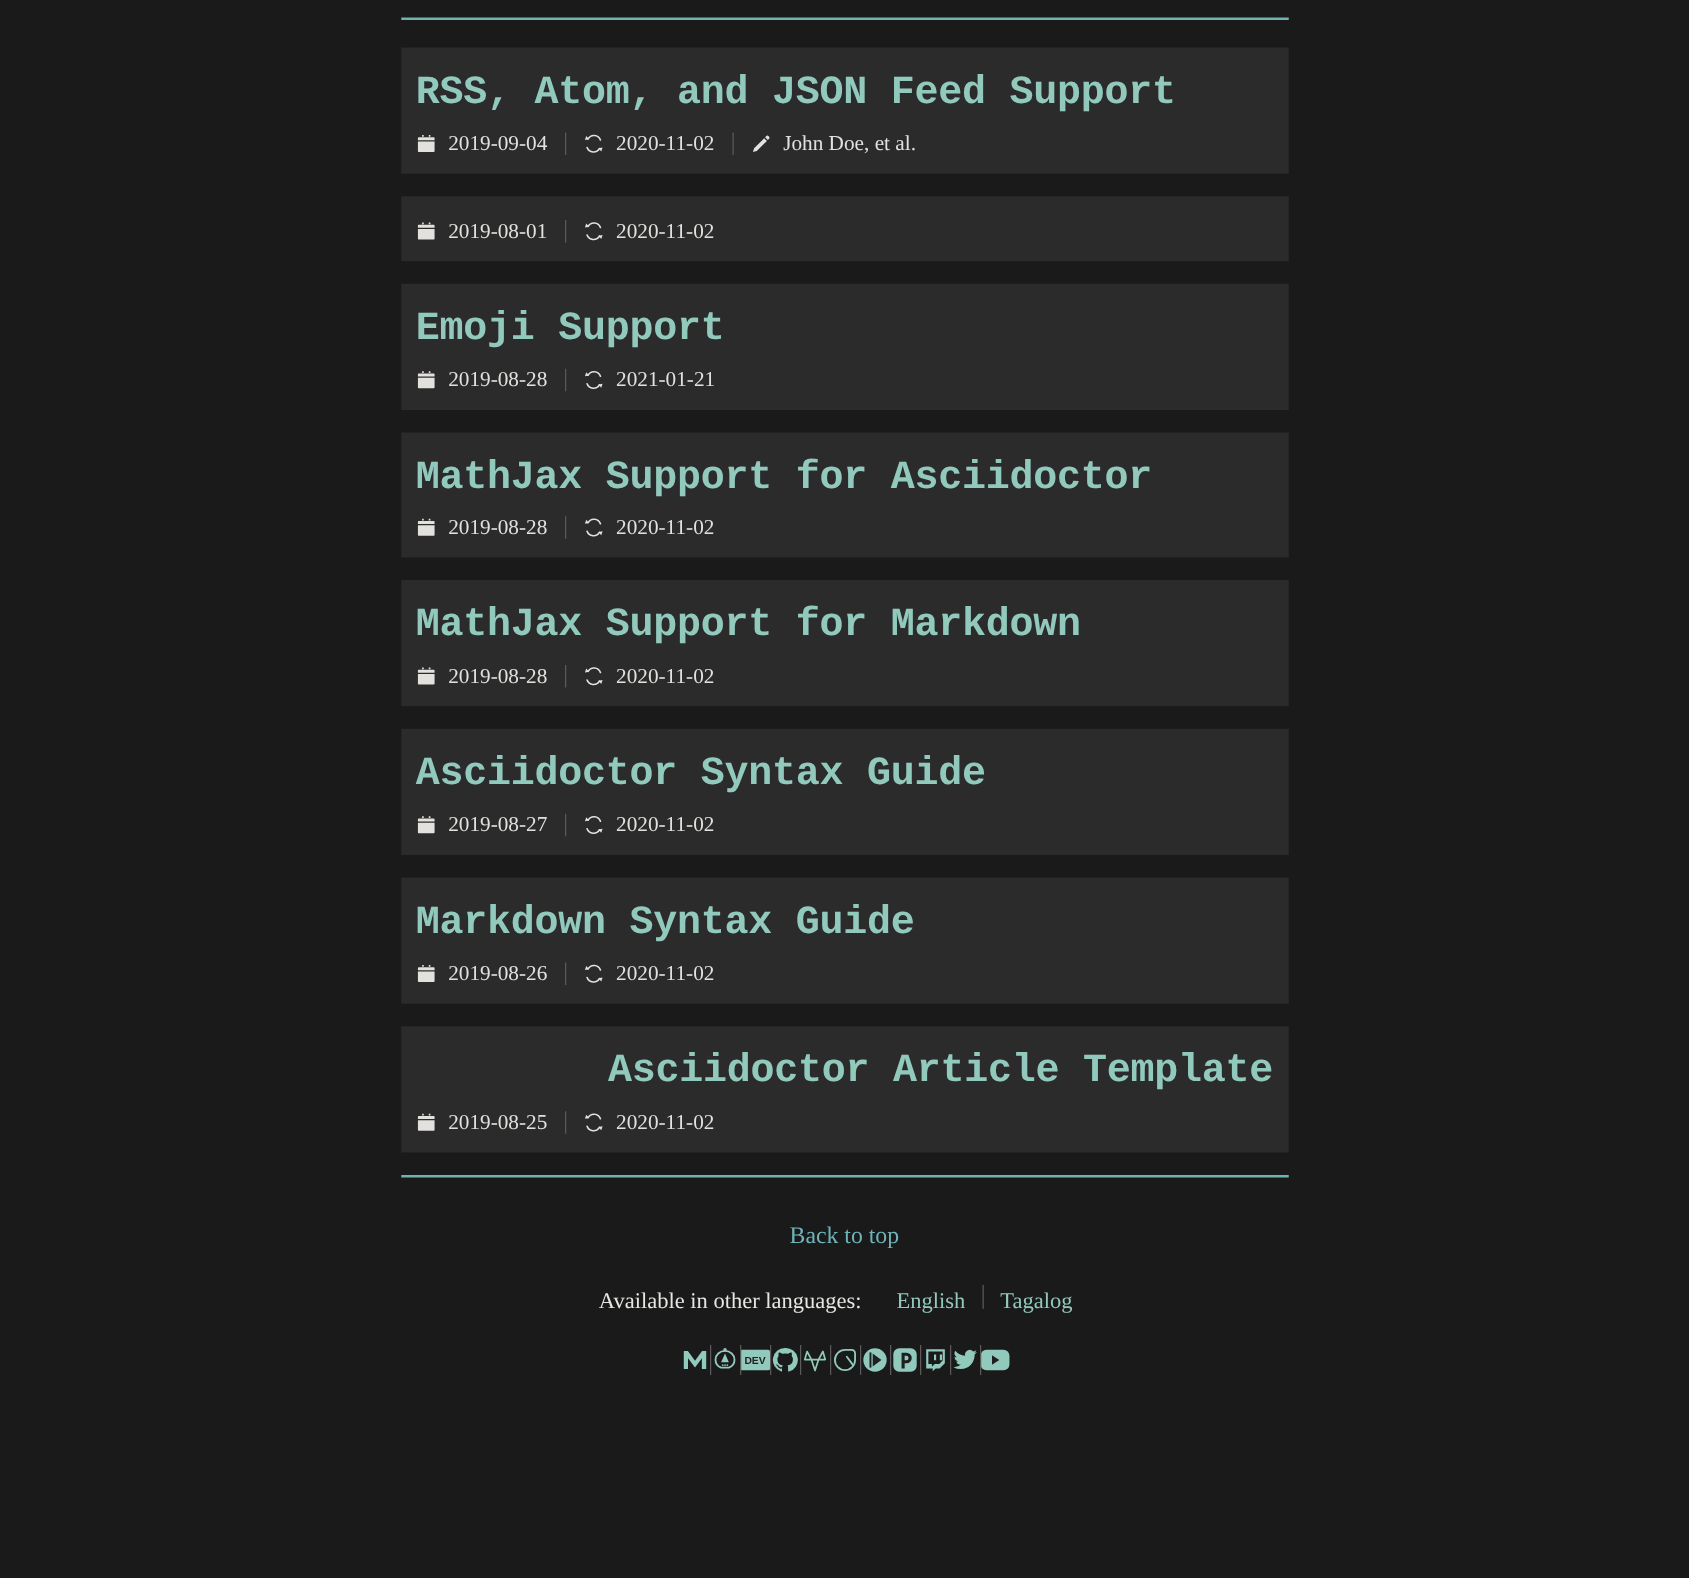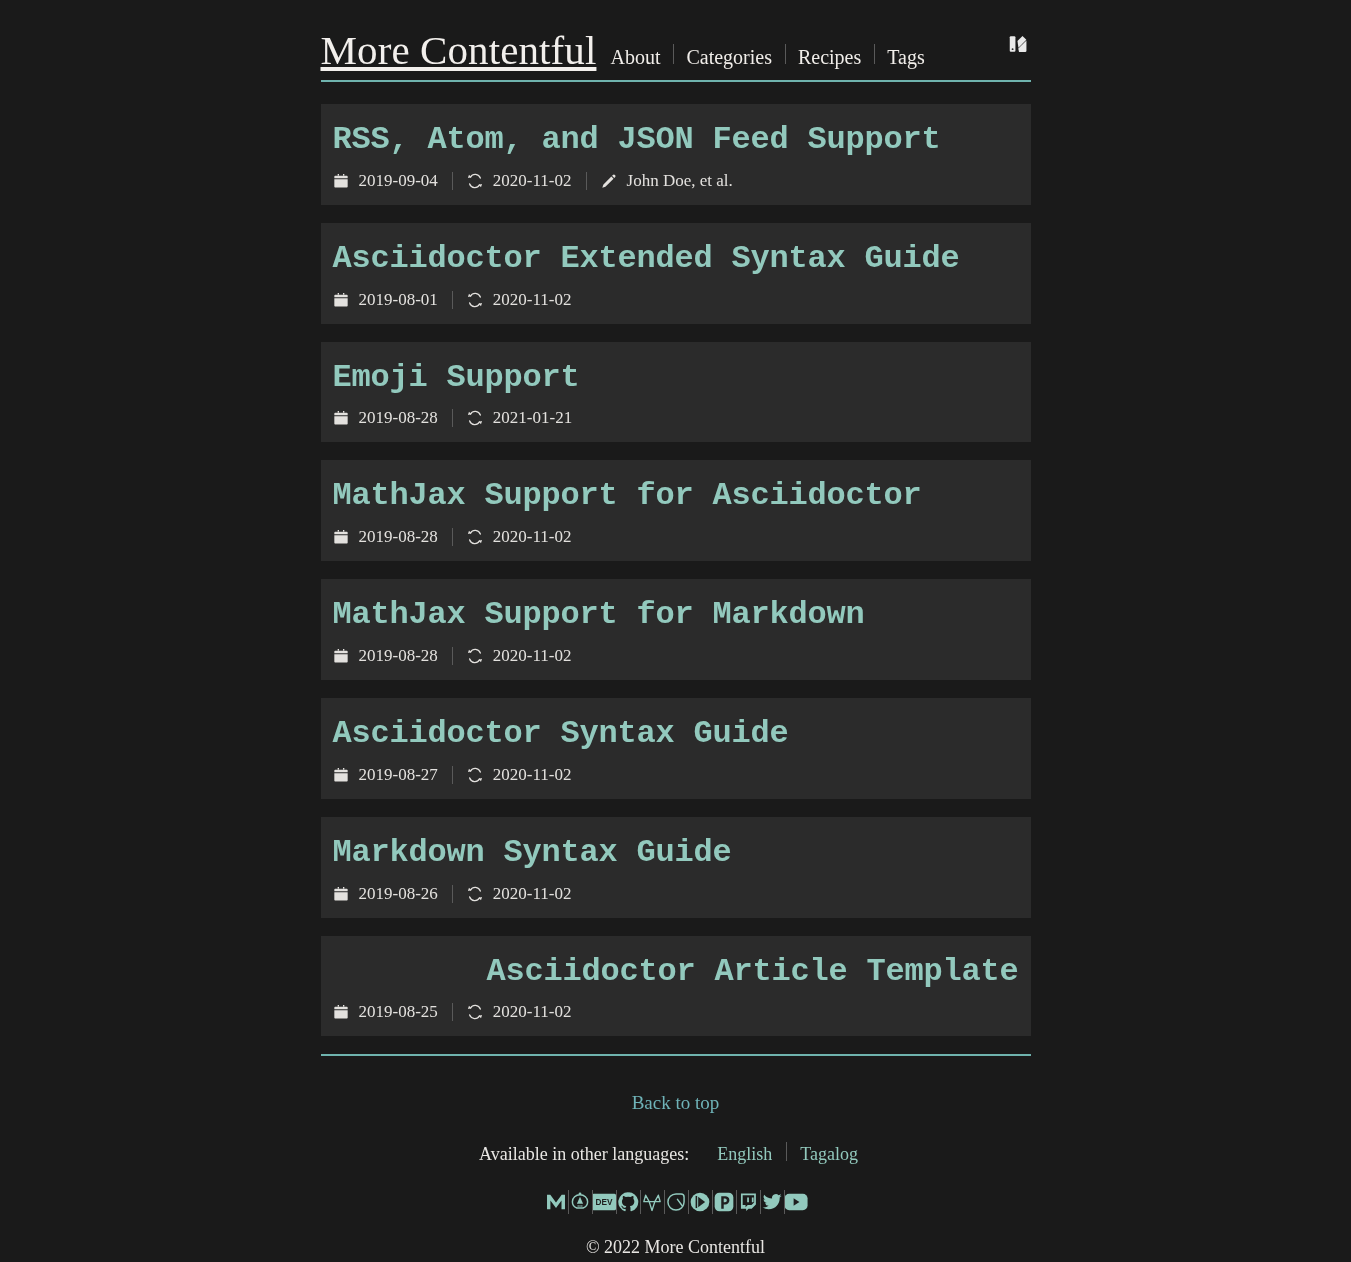--- a/index.html
+++ b/index.html
@@ -217,39 +217,20 @@
   .copyright{
     font-size:18px;
     color:var(--text);
   }
 </style>
 </head>
 <body>
 
 <div class="page">
 
-  <div class="masthead">
-    <a class="site-title" href="#">More Contentful</a>
-    <nav class="nav">
-      <a href="#">About</a>
-      <a href="#">Categories</a>
-      <a href="#">Recipes</a>
-      <a href="#">Tags</a>
-    </nav>
-    <button class="theme-toggle" aria-label="Theme">
-      <span>
-        <svg width="22" height="22" viewBox="0 0 24 24" aria-hidden="true">
-          <rect x="3" y="3.5" width="6.2" height="17" rx="1.2" fill="#e9e9e9"></rect>
-          <circle cx="6.1" cy="17.6" r="1.05" fill="#2b2b2b"></circle>
-          <path d="M11.4 8.6 L16.9 3.2 L21.1 7.4 L12.5 16 Z" fill="#e9e9e9"></path>
-          <path d="M12.3 16.9 L21.2 8.1 L21.2 19.3 Q21.2 20.6 19.9 20.6 L13.1 20.6 Z" fill="#e9e9e9"></path>
-        </svg>
-      </span>
-    </button>
-  </div>
   <hr class="rule top">
 
   <div class="cards">
 
     <a class="card" href="#">
       <h2 class="card-title">RSS, Atom, and JSON Feed Support</h2>
       <div class="meta">
         <span class="meta-item">
           <span class="ic">
             <svg width="16" height="16" viewBox="0 0 24 24" aria-hidden="true">
@@ -274,21 +255,20 @@
             <svg width="16" height="16" viewBox="0 0 24 24" aria-hidden="true">
                 <path fill="#e3e1de" d="M20.9 2.9a2.2 2.2 0 0 0-3.1 0l-1.2 1.2 3.3 3.3 1.2-1.2a2.2 2.2 0 0 0-.2-3.3zM15.5 5.4 3.4 17.5 2 22l4.6-1.3L18.8 8.7z"></path>
               </svg>
           </span>
           <span>John Doe, et al.</span>
         </span>
       </div>
     </a>
 
     <a class="card" href="#">
-      <h2 class="card-title">Asciidoctor Extended Syntax Guide</h2>
       <div class="meta">
         <span class="meta-item">
           <span class="ic">
             <svg width="16" height="16" viewBox="0 0 24 24" aria-hidden="true">
                 <path fill="#e3e1de" d="M7 1.5h2v2.2H7zM15 1.5h2v2.2h-2zM3.2 4.2h17.6c.7 0 1.2.5 1.2 1.2v2.3H2V5.4c0-.7.5-1.2 1.2-1.2zM2 9.2h20v11.4c0 .7-.5 1.2-1.2 1.2H3.2c-.7 0-1.2-.5-1.2-1.2z"></path>
               </svg>
           </span>
           <span>2019-08-01</span>
         </span>
         <span class="meta-item">
@@ -566,16 +546,15 @@
         <span>
           <svg width="24" height="18" viewBox="0 0 28 20" aria-hidden="true">
             <rect x="0.5" y="0.5" width="27" height="19" rx="5.5" fill="currentColor"></rect>
             <path fill="#1f1f1f" d="M11.2 5.6 18 10l-6.8 4.4z"></path>
           </svg>
         </span>
       </a>
 
     </div>
 
-    <div class="copyright">© 2022 More Contentful</div>
   </div>
 
 </div>
 
 </body></html>

